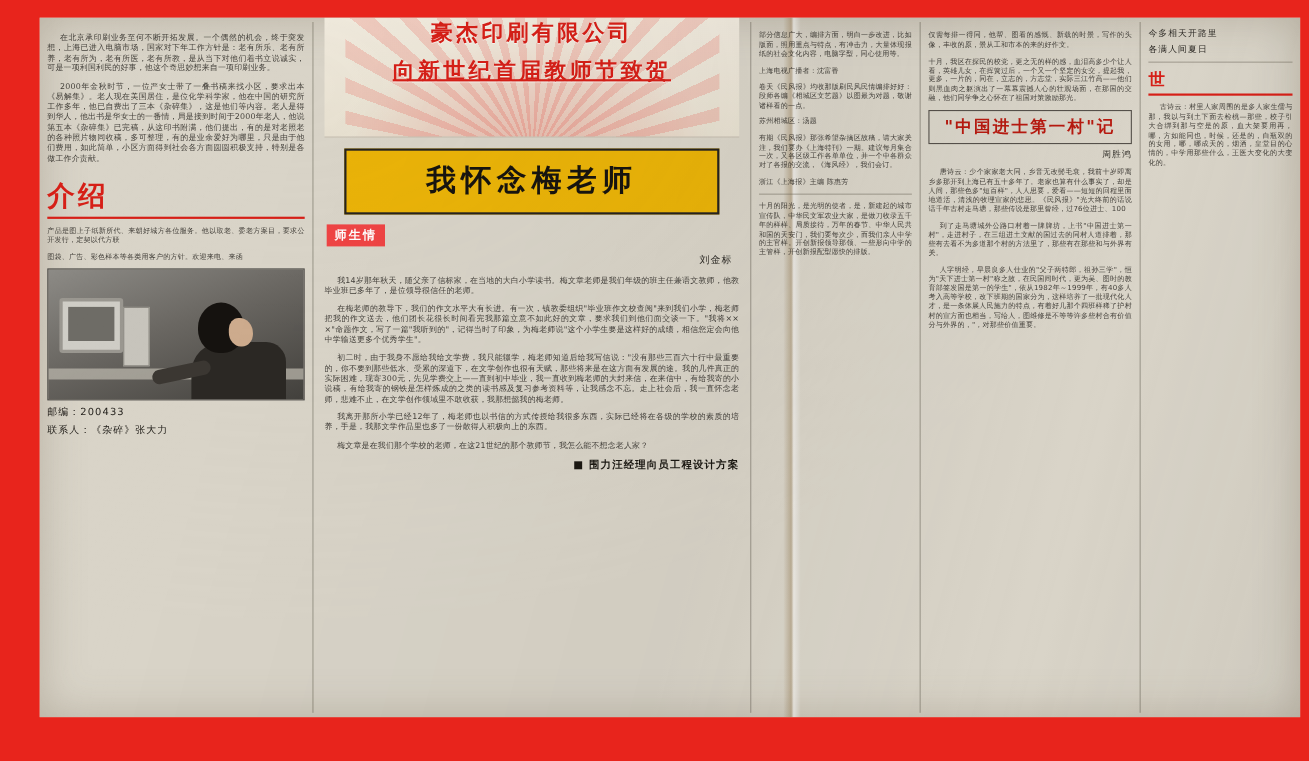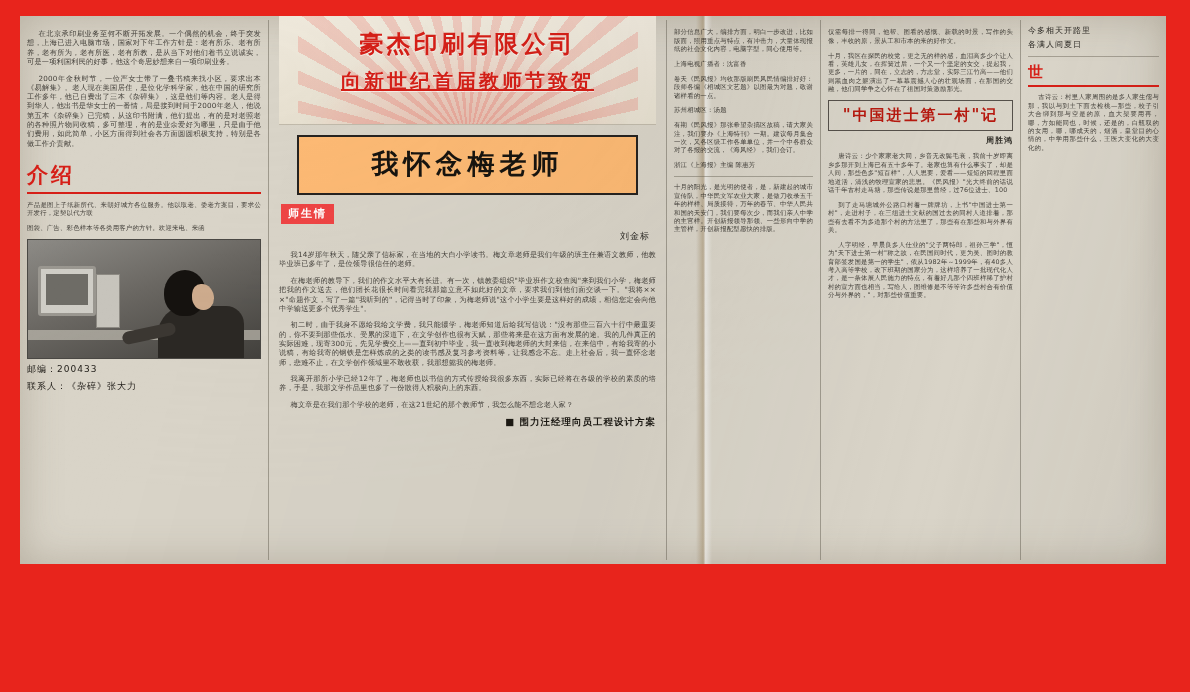--- a/index.html
+++ b/index.html
@@ -19,24 +19,24 @@
     position: relative;
     width: 1190px;
     height: 692px;
     background: #e8241c;
     box-sizing: border-box;
   }
 
   
   #scan {
     position: absolute;
-    left: 20px;
+    left: 36px;
     top: 16px;
     width: 1146px;
-    height: 548px;
+    height: 636px;
     background: #d9d4c8;
     overflow: hidden;
     box-shadow: inset 0 0 40px rgba(120,110,90,0.35);
   }
 
   
   #scan::after {
     content: "";
     position: absolute;
     inset: 0;
@@ -115,28 +115,28 @@
     opacity: .8;
   }
   .banner-l1, .banner-l2 {
     position: relative;
     text-align: center;
     color: #d61f17;
     font-weight: bold;
     letter-spacing: 3px;
     text-shadow: 0 1px 0 rgba(255,255,255,.6);
   }
-  .banner-l1 { font-size: 24px; margin-top: 12px; }
+  .banner-l1 { font-size: 20px; }
   .banner-l2 { font-size: 20px; margin-top: 8px; text-decoration: underline; }
 
   .headline-box {
     position: relative;
     margin: 10px 18px 0 18px;
     border: 2px solid #262320;
-    background: #fdba74;
+    background: #eab308;
     text-align: center;
     padding: 9px 4px 11px;
   }
   .headline-box .hl {
     font-size: 27px;
     font-weight: bold;
     color: #17140f;
     letter-spacing: 5px;
   }
 
@@ -160,40 +160,39 @@
 
   
   .redhead {
     color: #d61f17;
     font-weight: bold;
     letter-spacing: 3px;
     border-bottom: 2px solid #d61f17;
     padding-bottom: 3px;
     margin-bottom: 5px;
   }
-  .redhead.big { font-size: 21px; }
+  .redhead.big { font-size: 25px; }
   .redhead.mid { font-size: 15px; }
 
   .boxed-head {
     border: 1px solid #55504a;
     padding: 5px 4px;
     text-align: center;
     font-size: 15px;
     font-weight: bold;
     color: #b7190f;
     letter-spacing: 2px;
     margin: 6px 0 4px;
   }
   .sub-author {
     text-align: right;
     font-size: 8px;
     color: #33302a;
     margin-bottom: 4px;
     letter-spacing: 1px;
-    font-weight: bold;
   }
 
   .subhead {
     font-size: 9.5px;
     font-weight: bold;
     color: #1b1812;
     letter-spacing: 1px;
     margin: 5px 0 3px;
     text-align: right;
   }

